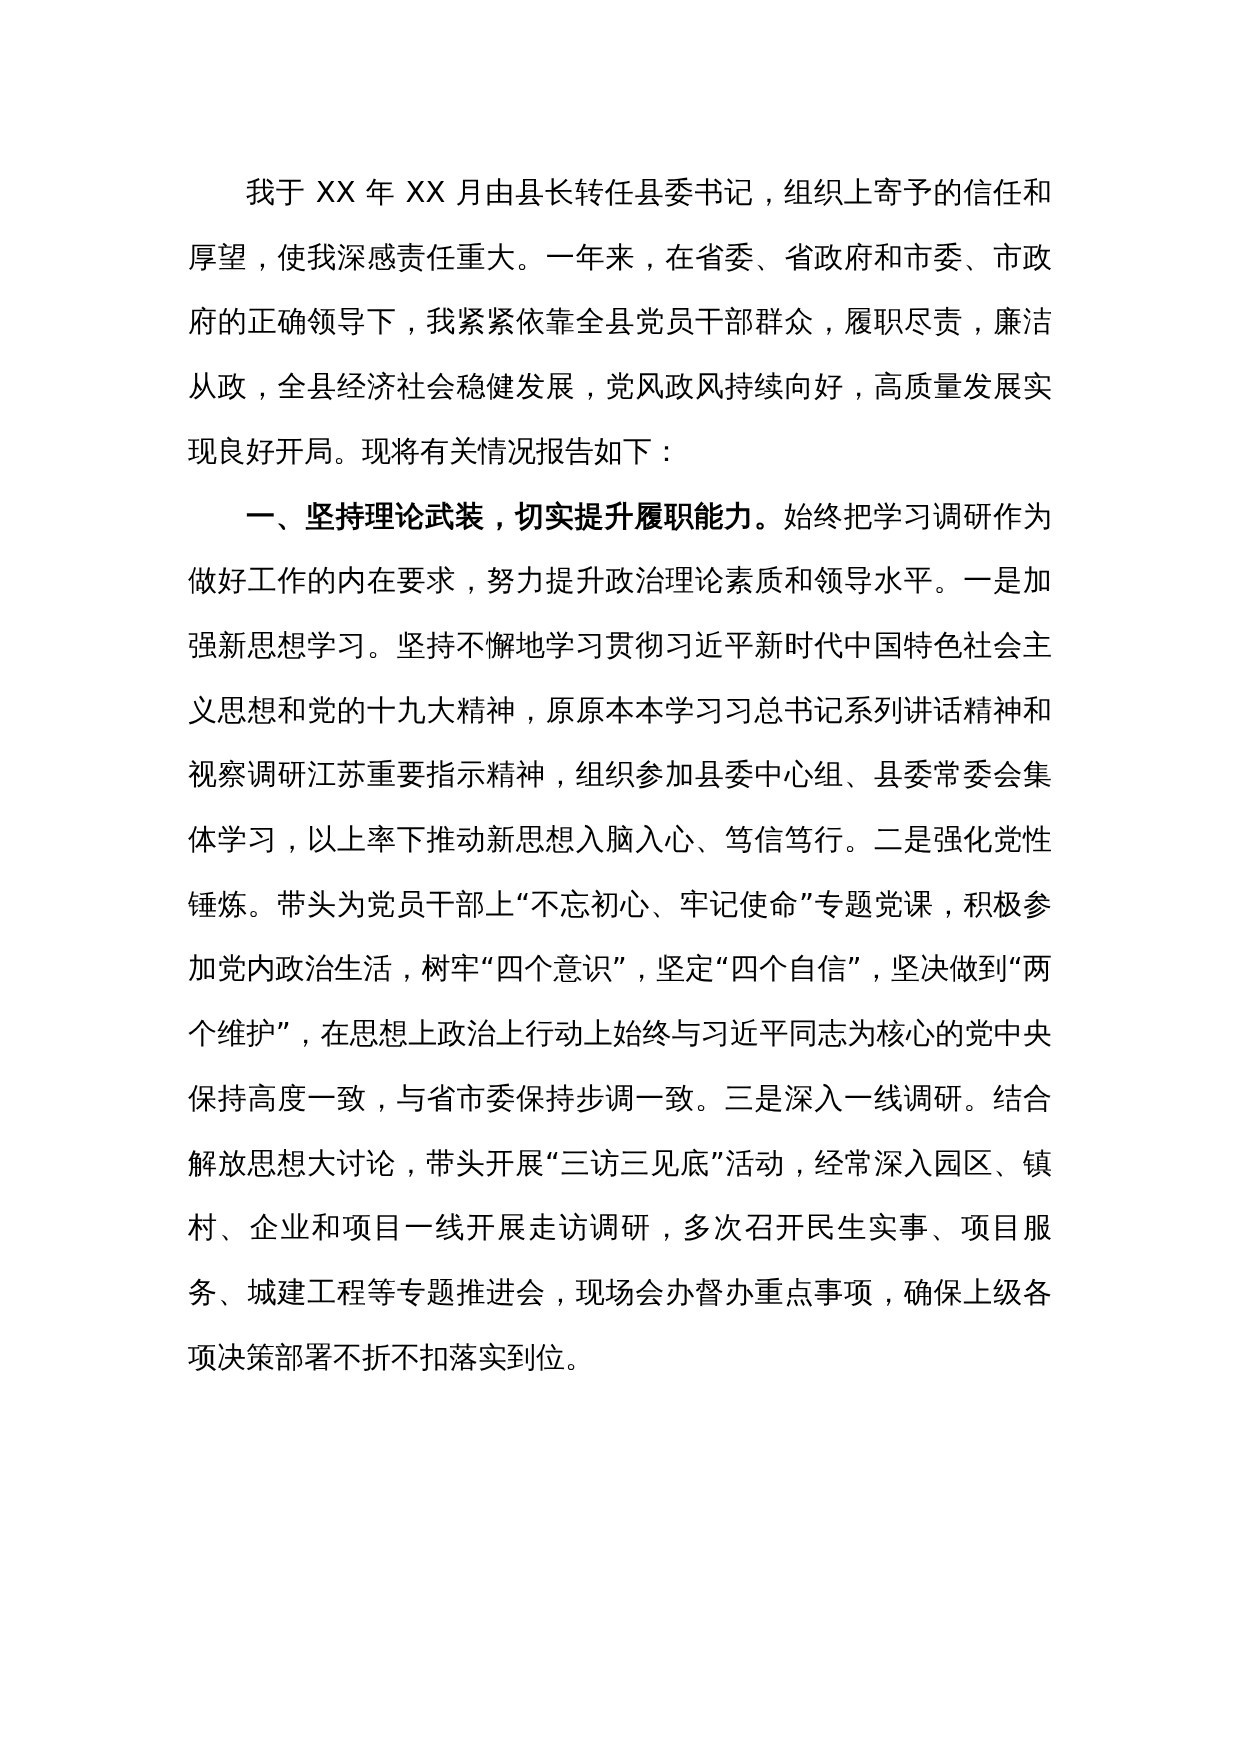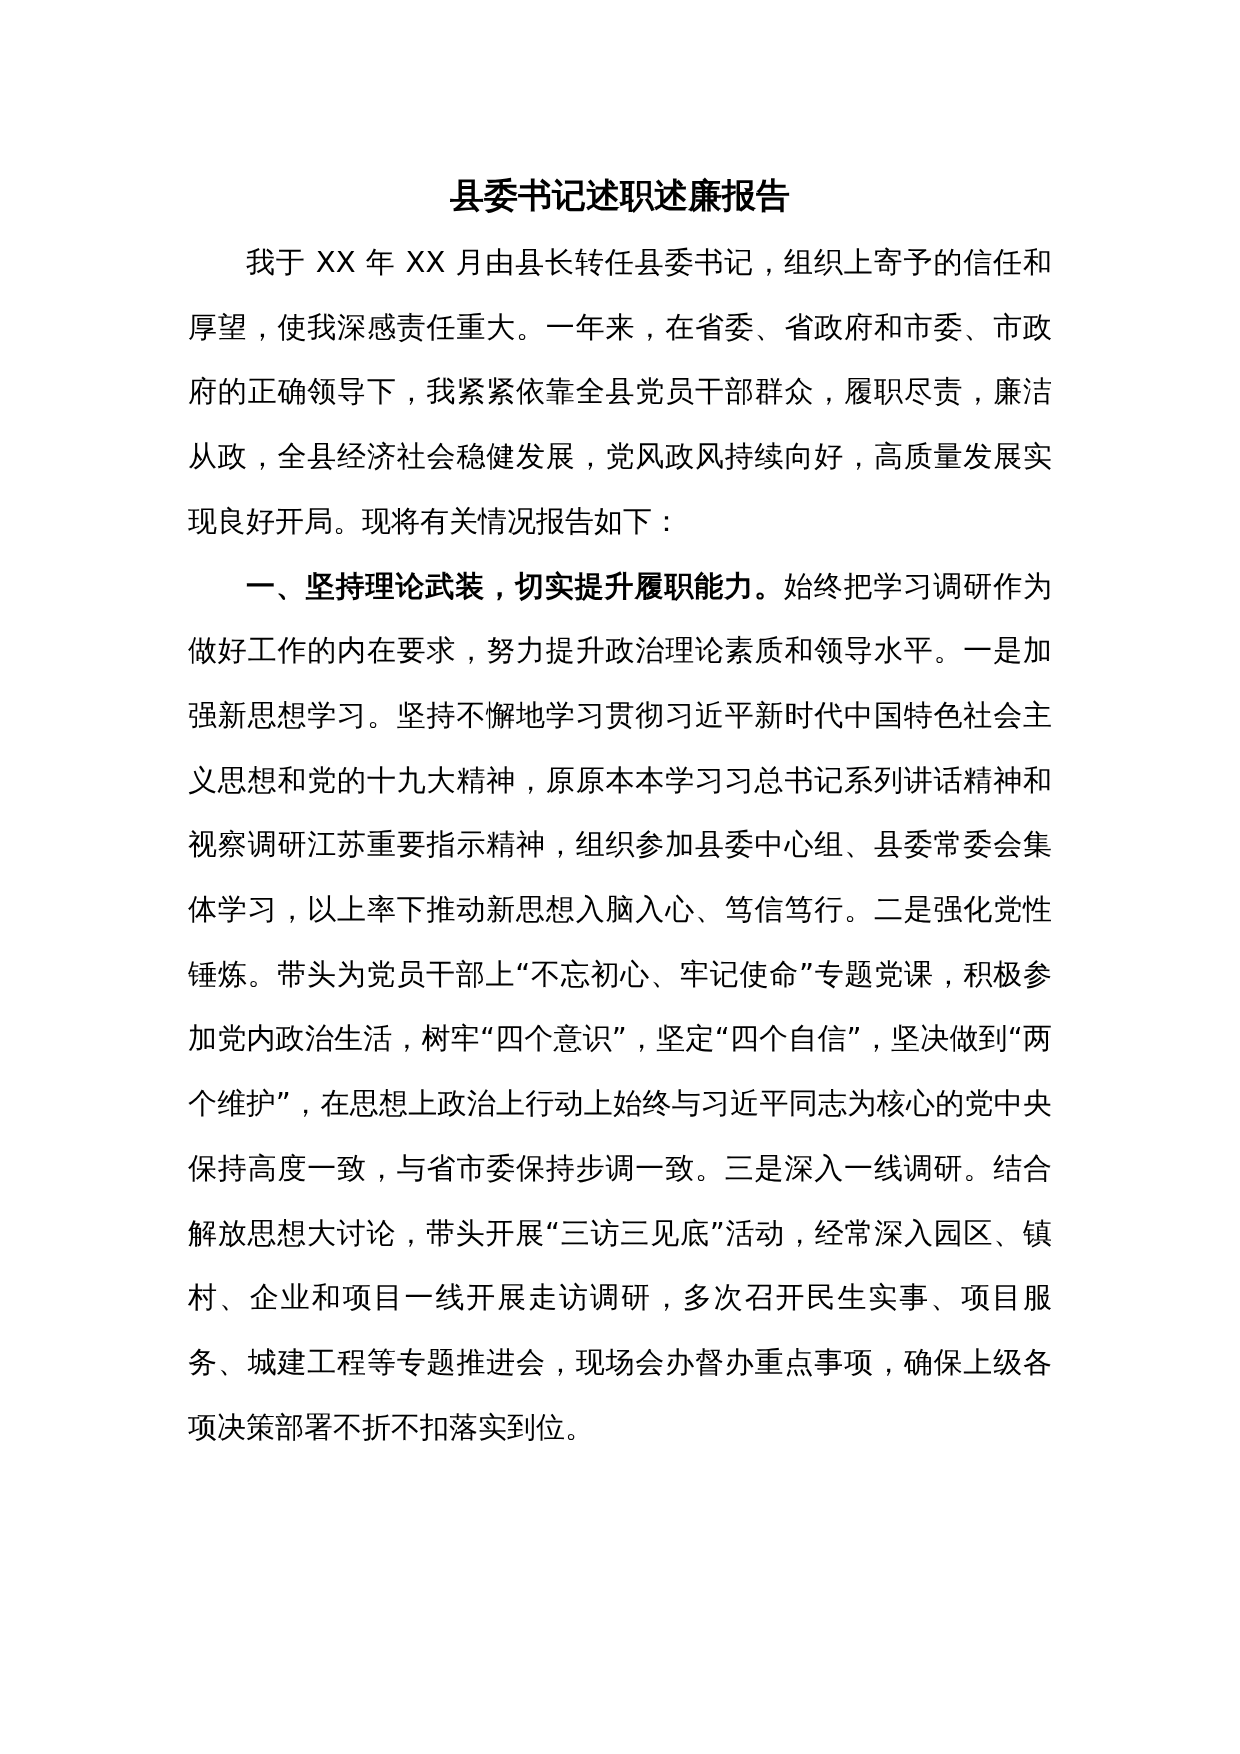--- a/index.html
+++ b/index.html
@@ -35,18 +35,17 @@
     color: #000000;
   }
   .doc-body .lead {
     font-weight: bold;
   }
 </style>
 </head>
 <body>
 
 <div class="page">
-  <h1 class="doc-title">县委书记述职述廉报告</h1>
   <div class="doc-body" id="doc-body">
       <p><span>我于 XX 年 XX 月由县长转任县委书记，组织上寄予的信任和厚望，使我深感责任重大。一年来，在省委、省政府和市委、市政府的正确领导下，我紧紧依靠全县党员干部群众，履职尽责，廉洁从政，全县经济社会稳健发展，党风政风持续向好，高质量发展实现良好开局。现将有关情况报告如下：</span></p>
       <p><strong class="lead">一、坚持理论武装，切实提升履职能力。</strong><span>始终把学习调研作为做好工作的内在要求，努力提升政治理论素质和领导水平。一是加强新思想学习。坚持不懈地学习贯彻习近平新时代中国特色社会主义思想和党的十九大精神，原原本本学习习总书记系列讲话精神和视察调研江苏重要指示精神，组织参加县委中心组、县委常委会集体学习，以上率下推动新思想入脑入心、笃信笃行。二是强化党性锤炼。带头为党员干部上“不忘初心、牢记使命”专题党课，积极参加党内政治生活，树牢“四个意识”，坚定“四个自信”，坚决做到“两个维护”，在思想上政治上行动上始终与习近平同志为核心的党中央保持高度一致，与省市委保持步调一致。三是深入一线调研。结合解放思想大讨论，带头开展“三访三见底”活动，经常深入园区、镇村、企业和项目一线开展走访调研，多次召开民生实事、项目服务、城建工程等专题推进会，现场会办督办重点事项，确保上级各项决策部署不折不扣落实到位。</span></p>
     </div>
 </div>
 
 </body></html>

